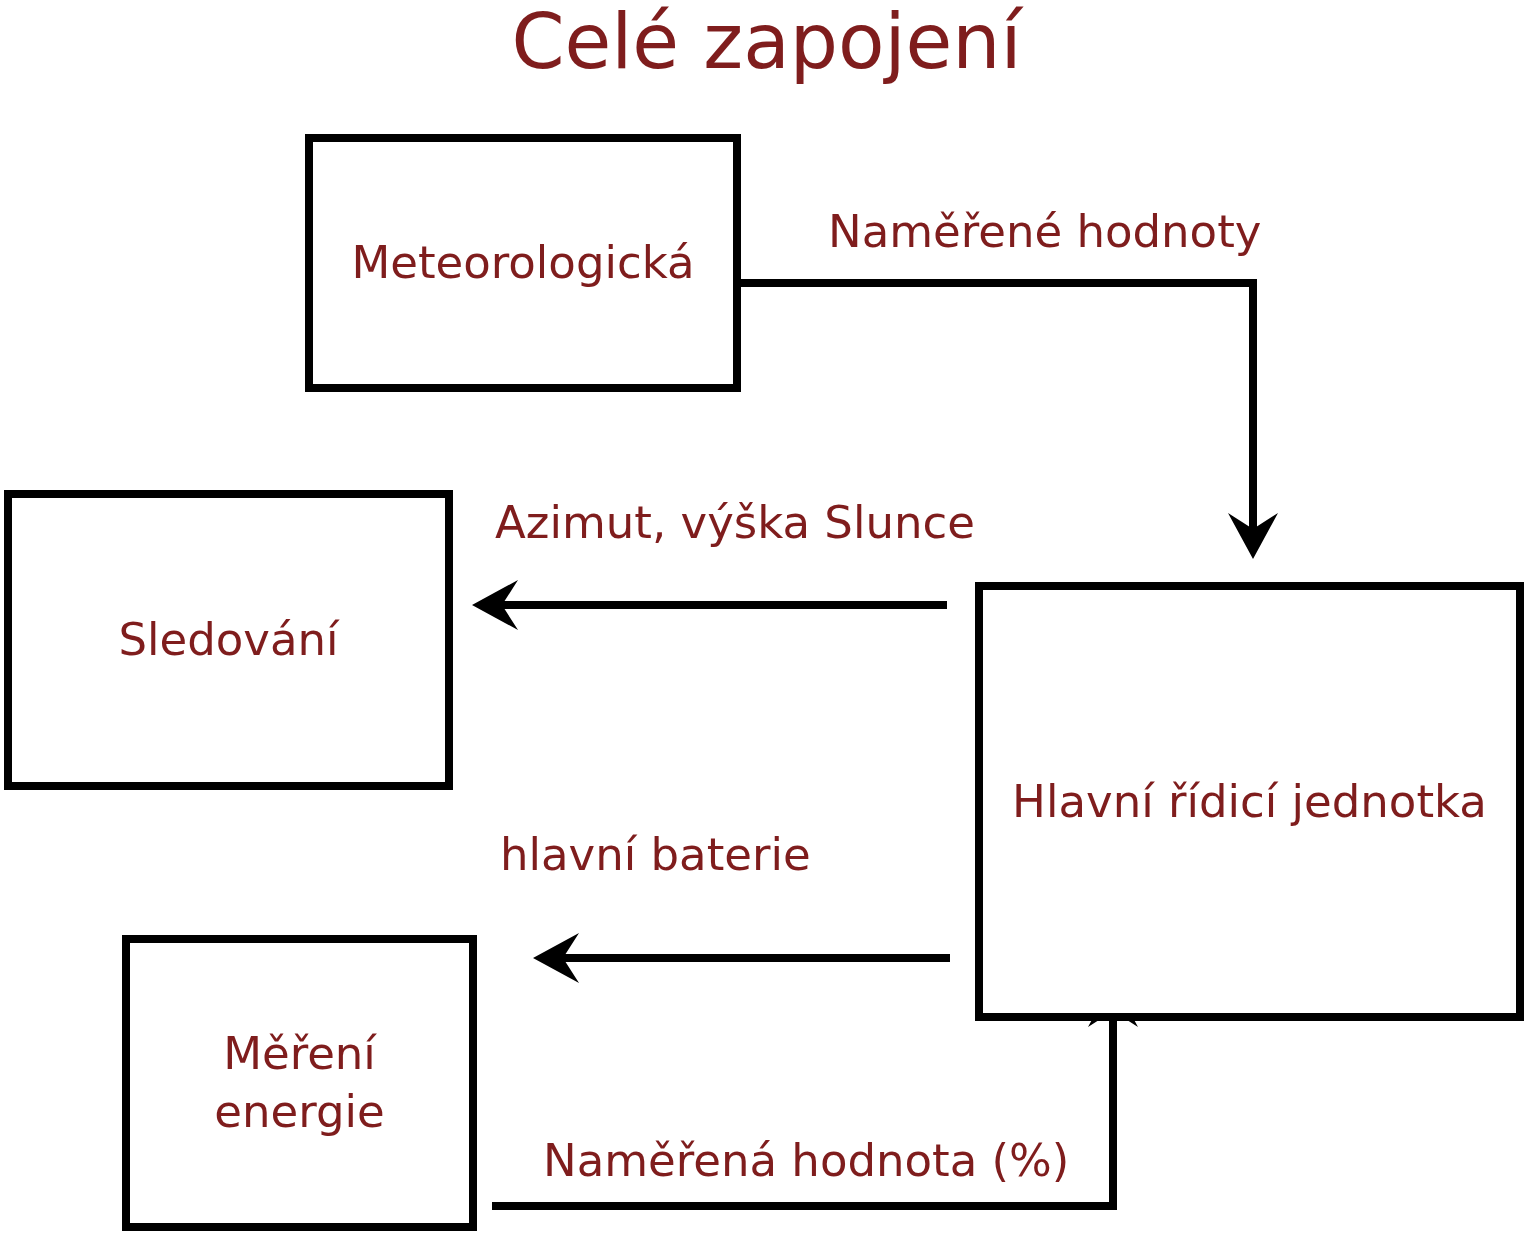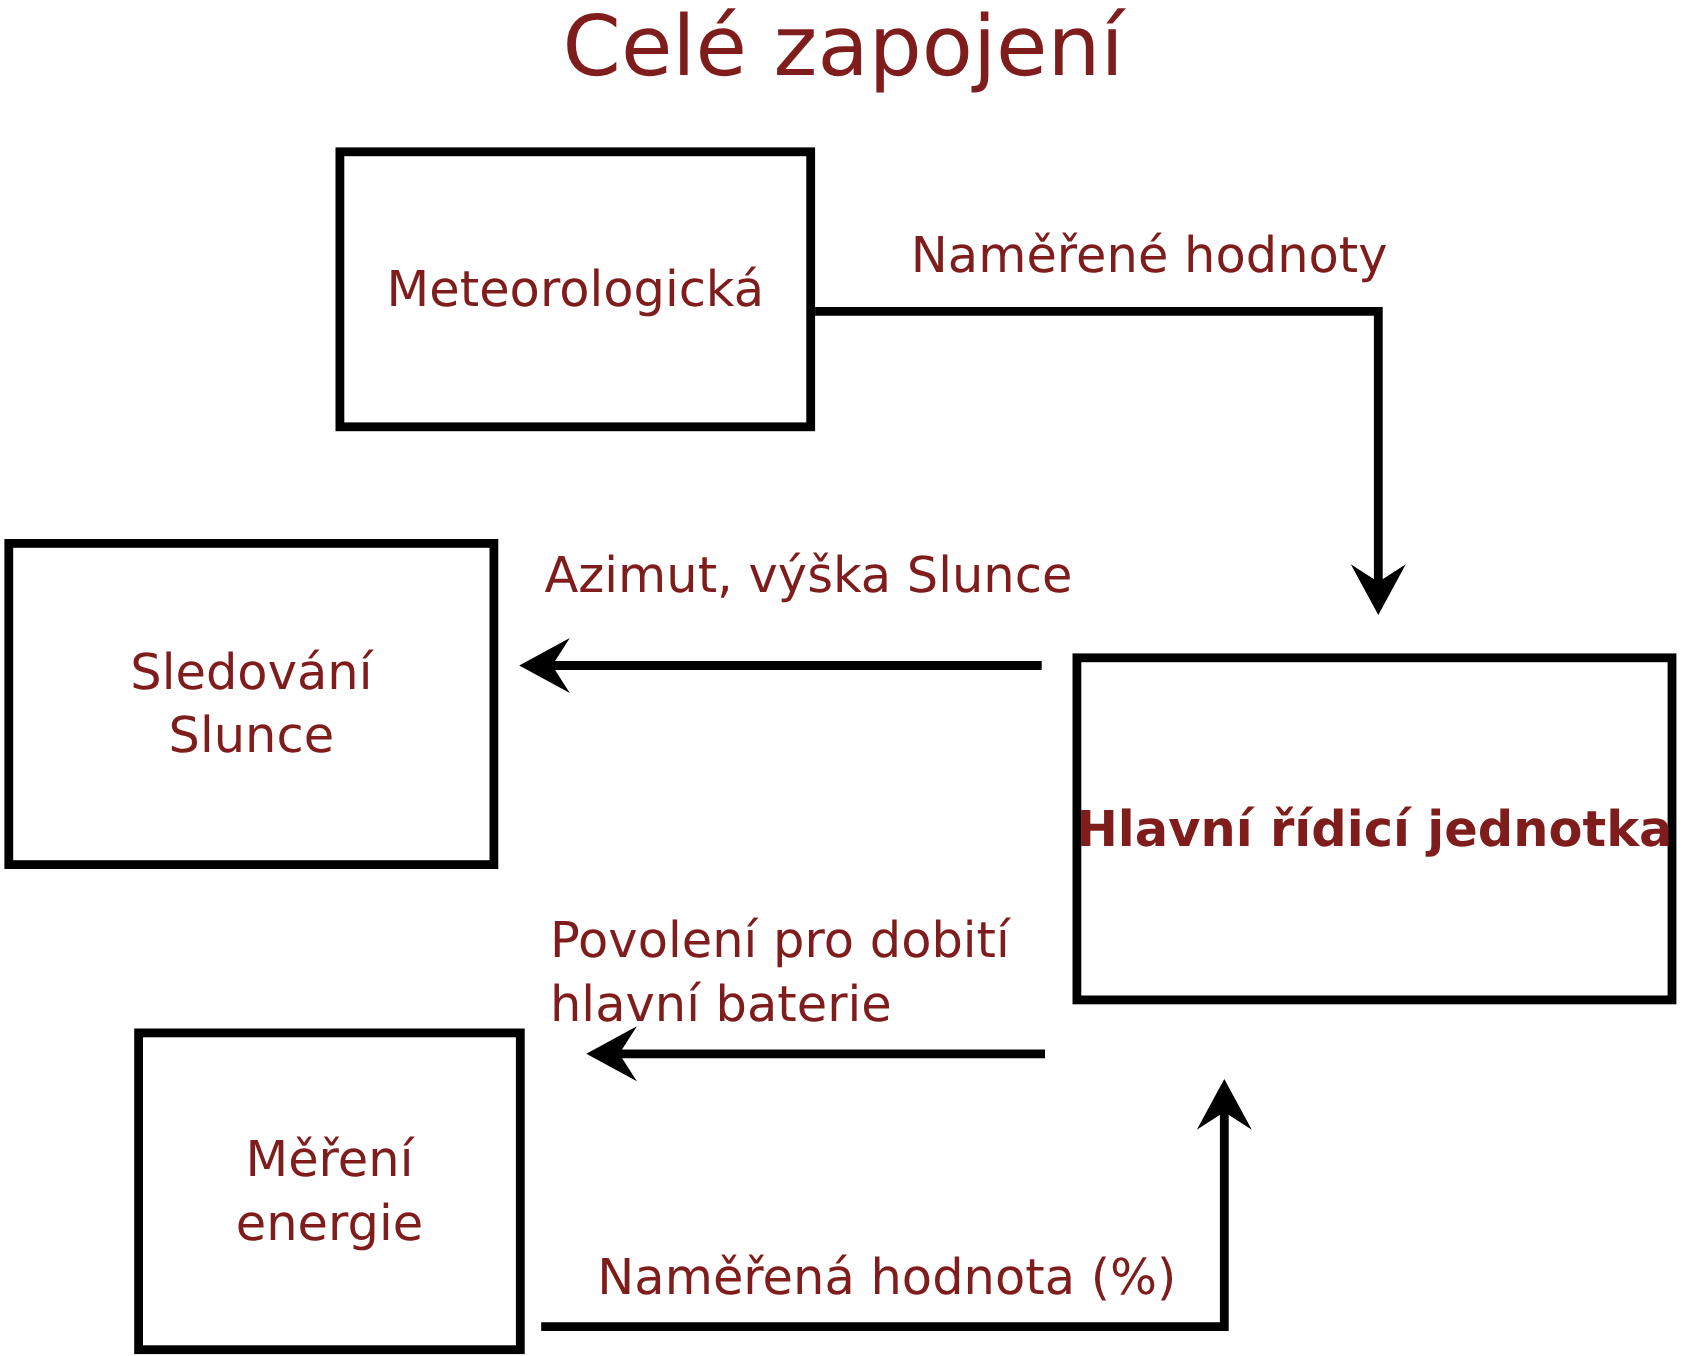--- a/index.html
+++ b/index.html
@@ -36,21 +36,21 @@
     align-items: center;
     justify-content: center;
     text-align: center;
     font-size: 45px;
     line-height: 58px;
     white-space: nowrap;
   }
   .node-meteo   { left: 305px; top: 134px;  width: 436px; height: 258px; }
   .node-sledov  { left: 4px;   top: 490px;  width: 449px; height: 300px; }
   .node-mereni  { left: 122px; top: 935px;  width: 355px; height: 296px; }
-  .node-hlavni  { left: 975px; top: 594px;  width: 549px; height: 319px; font-weight: bold; }
+  .node-hlavni  { left: 975px; top: 582px;  width: 549px; height: 439px; }
   .edges-layer {
     position: absolute;
     left: 0;
     top: 0;
     width: 1533px;
     height: 1233px;
   }
   .edge-label {
     position: absolute;
     font-size: 45px;
@@ -83,36 +83,34 @@
     <path d="M 492 1206 H 1113 V 1011" stroke="#000000" stroke-width="8"></path>
     <polygon points="1113,981 1088,1027 1113,1011 1138,1027" fill="#000000"></polygon>
   </svg>
 
   <div class="node node-meteo">
     <span>Meteorologická</span>
   </div>
 
   <div class="node node-sledov">
     <span>Sledování</span>
-    <span>Slunce</span>
   </div>
 
   <div class="node node-mereni">
     <span>Měření</span>
     <span>energie</span>
   </div>
 
   <div class="node node-hlavni">
     <span>Hlavní řídicí jednotka</span>
   </div>
 
   <div class="edge-label edge-label-1">Naměřené hodnoty</div>
 
   <div class="edge-label edge-label-2">Azimut, výška Slunce</div>
 
   <div class="edge-label edge-label-3">
-    <div>Povolení pro dobití</div>
     <div>hlavní baterie</div>
   </div>
 
   <div class="edge-label edge-label-4">Naměřená hodnota (%)</div>
 
 </div>
 
 </body></html>

